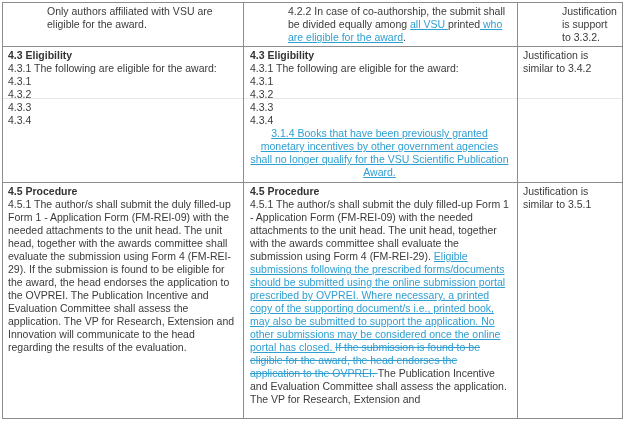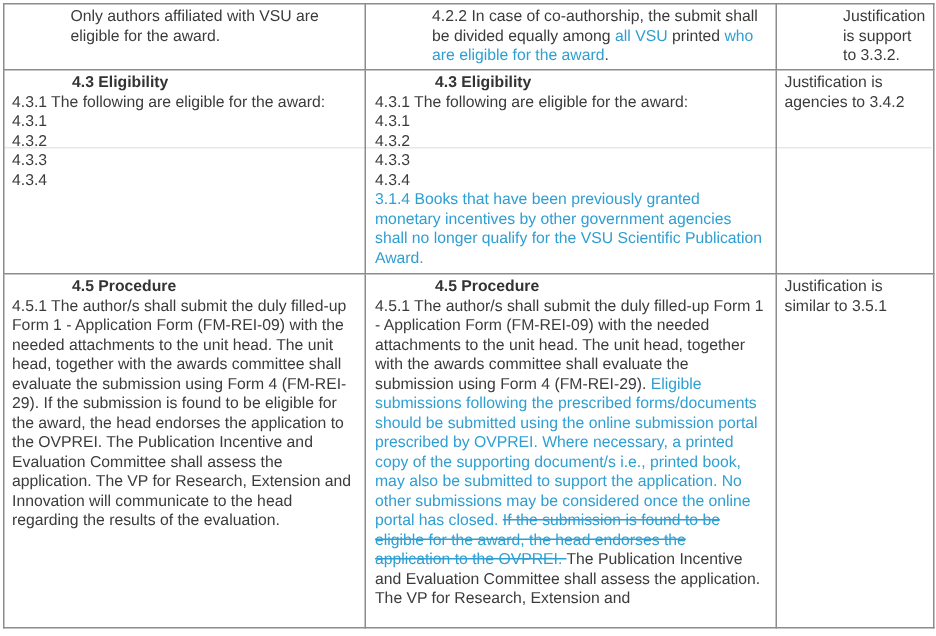--- a/index.html
+++ b/index.html
@@ -25,23 +25,23 @@
     vertical-align:top;
     padding:2px 2px 0 5px;
     overflow:hidden;
   }
   td.mid{padding:2px 8px 0 6px;}
   td.just{padding:2px 3px 0 5px;}
   tr.r1 td{height:41px;padding-left:44px;}
   tr.r2 td{height:133px;}
   tr.r3 td{height:233px;}
   .clip{height:233px;overflow:hidden;}
-  .hd{font-weight:bold;color:#333333;margin-left:40px;}
+  .hd{font-weight:bold;color:#333333;}
   p{margin:0;}
-  .ins{color:#2f9fd2;}
+  .ins{color:#2f9fd2;text-decoration:underline;text-align:center;}
   .del{color:#2f9fd2;text-decoration:line-through;}
   .faint-line{
     position:absolute;left:3px;top:98px;width:618px;height:1px;
     background:#e7e7e7;
   }
 </style>
 </head>
 <body>
 
 <div class="page">
@@ -80,21 +80,21 @@
       <td class="mid">
         <div class="hd">4.3 Eligibility</div>
         <div>4.3.1 The following are eligible for the award:</div>
         <div>4.3.1</div>
         <div>4.3.2</div>
         <div>4.3.3</div>
         <div>4.3.4</div>
         <div class="ins">3.1.4 Books that have been previously granted monetary incentives by other government agencies shall no longer qualify for the VSU Scientific Publication Award.</div>
       </td>
       <td class="just">
-        <p>Justification is agencies to 3.4.2</p>
+        <p>Justification is similar to 3.4.2</p>
       </td>
     </tr>
 
     <tr class="r3">
       <td>
         <div class="clip">
           <div class="hd">4.5 Procedure</div>
           <p>4.5.1 The author/s shall submit the duly filled-up Form 1 - Application Form (FM-REI-09) with the needed attachments to the unit head. The unit head, together with the awards committee shall evaluate the submission using Form 4 (FM-REI-29). If the submission is found to be eligible for the award, the head endorses the application to the OVPREI. The Publication Incentive and Evaluation Committee shall assess the application. The VP for Research, Extension and Innovation will communicate to the head regarding the results of the evaluation.</p>
         </div>
       </td>

